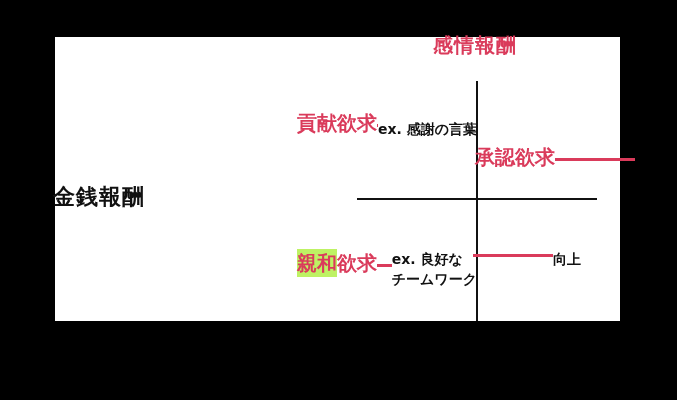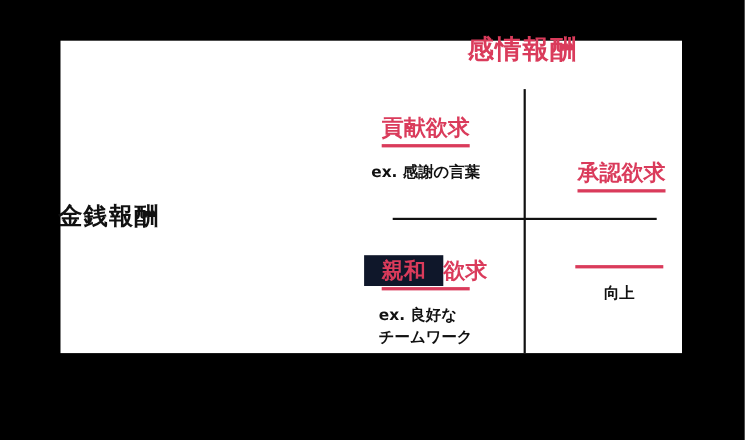--- a/index.html
+++ b/index.html
@@ -18,50 +18,50 @@
     font-family: "DejaVu Sans", "Liberation Sans", sans-serif;
   }
   .canvas {
     position: absolute; left: 55px; top: 37px;
     width: 565px; height: 284px;
     background: var(--canvas-bg);
   }
   .axis-title-top {
     position: absolute; left: 420px; top: -5px;
     transform: translateX(-50%);
-    font-size: 24px; font-weight: bold; letter-spacing: 1px;
+    font-size: 20px; font-weight: bold; letter-spacing: 1px;
     line-height: 26px; color: var(--accent); white-space: nowrap;
   }
   .axis-label-left {
     position: absolute; left: -2px; top: 149px;
     font-size: 22px; font-weight: bold; letter-spacing: 1px;
     line-height: 26px; color: var(--ink); white-space: nowrap; font-family: Liberation Mono, monospace;
   }
   .v-line {
     position: absolute; left: 421px; top: 44px;
     width: 2px; height: 240px; background: var(--ink);
   }
   .h-line {
     position: absolute; left: 302px; top: 161px;
     width: 240px; height: 2px; background: var(--ink);
   }
   .quad {
     position: absolute; width: 180px;
-    display: flex; flex-direction: column; align-items: center;
+    display: flex; flex-direction: row; align-items: center;
   }
   .q-tl { left: 242px; top: 69px; }
   .q-tr { left: 420px; top: 69px; margin-top: 41px; }
   .q-bl { left: 242px; top: 199px; }
   .q-br { left: 418px; top: 199px; }
   .q-title {
     font-size: 20px; font-weight: bold; line-height: 20px;
     color: var(--accent); white-space: nowrap;
   }
   .q-title .hl {
-    background: #0f172a; padding: 2px 16px; color: var(--accent);
+    background: #bef264; padding: 2px 0; color: var(--accent);
   }
   .q-underline {
     width: 80px; height: 3px; margin-top: 5px;
     background: var(--accent);
   }
   .q-example {
     margin-top: 13px;
     font-size: 14px; font-weight: bold; line-height: 20px;
     color: var(--ink); white-space: nowrap;
   }

